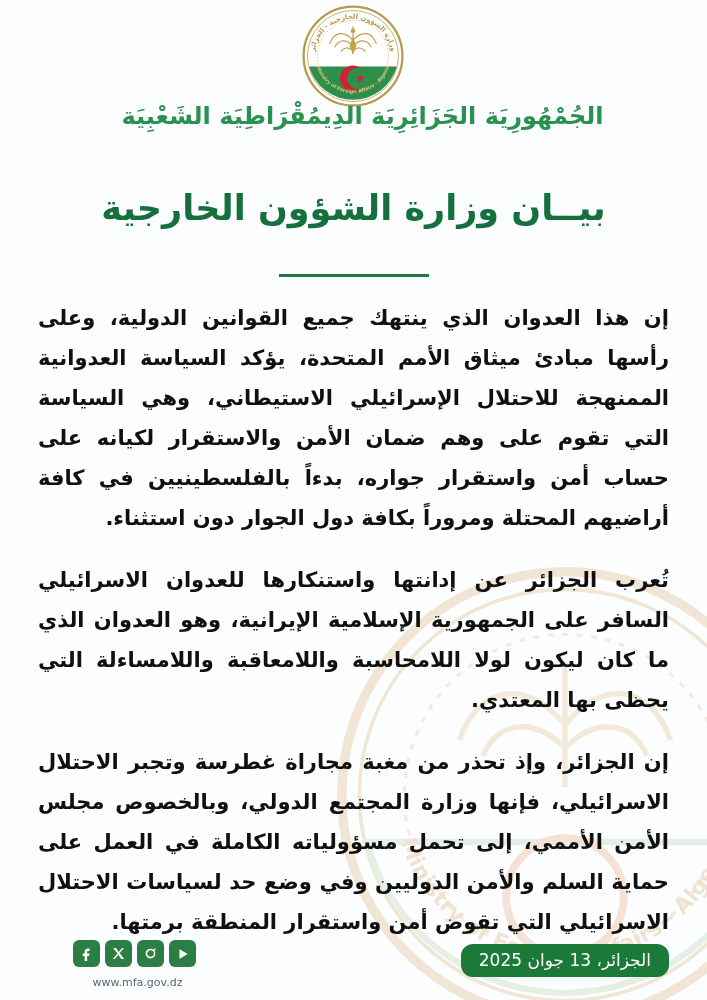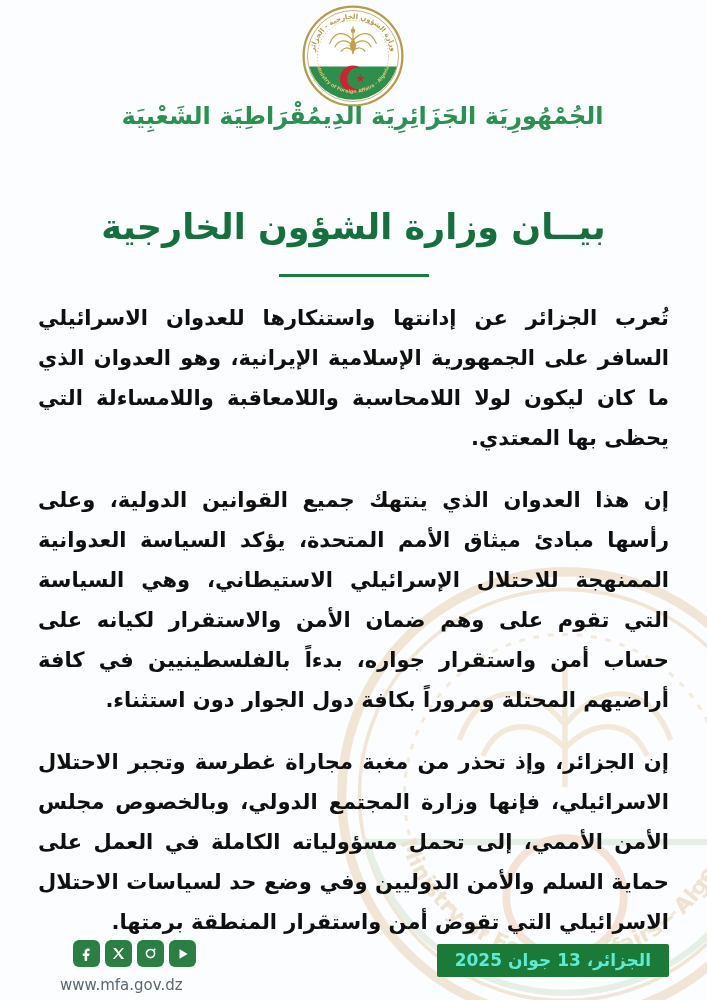--- a/index.html
+++ b/index.html
@@ -17,21 +17,21 @@
   .republic-line{
     position:absolute;top:102px;left:0;right:0;
     text-align:center;direction:rtl;
     color:#2a9150;font-size:24px;font-weight:bold;
     letter-spacing:0;
     padding-left:18px;
   }
   .statement-title{
     position:absolute;top:188px;left:0;right:0;
     text-align:center;direction:rtl;
-    color:#15703d;font-size:35px;font-weight:bold;margin-top:19px;
+    color:#15703d;font-size:35px;font-weight:bold;
   }
   .title-underline{
     position:absolute;top:274px;left:50%;
     width:150px;height:3px;margin-left:-75px;
     background:#1d7a40;
   }
   
   .body-text{
     position:absolute;top:298px;left:38px;right:38px;
     direction:rtl;
@@ -56,30 +56,30 @@
     width:27px;height:27px;border-radius:6px;
     background:#2b7e44;color:#ffffff;
     display:flex;align-items:center;justify-content:center;
     font-size:16px;font-weight:bold;
     font-family:"DejaVu Sans","Liberation Sans",sans-serif;
     cursor:pointer;
   }
   .social-btn svg{display:block;}
   .site-url{
     position:absolute;left:60px;top:976px;width:155px;
-    text-align:left;
-    color:#5b6770;font-size:15px;
+    text-align:center;
+    color:#5b6770;font-size:11px;
   }
   .date-badge{
     position:absolute;right:38px;top:944px;
-    background:#1c7a39;color:#5eead4;
+    background:#1c7a39;color:#ffffff;
     direction:rtl;
-    font-size:17px;font-weight:bold;
+    font-size:17px;font-weight:normal;
     padding:6px 18px 7px 18px;
-    border-radius:2px;
+    border-radius:12px;
   }
 </style>
 </head>
 <body>
 
 <div class="page">
 
   <div class="logo-wrap">
     <svg viewBox="0 0 120 120" width="104" height="104">
       <defs>
@@ -143,22 +143,22 @@
       </g>
       <path d="M 9.4,72 L 110.6,72 A 52.5,52.5 0 0 1 9.4,72 Z" fill="none" stroke="#cfe3cd" stroke-width="1.6"></path>
       <circle cx="60" cy="86" r="15" fill="none" stroke="#f0c9b0" stroke-width="2"></circle>
       <text font-size="5.6" fill="#e3c9a4" font-weight="bold">
         <textPath href="#wArcBottom" startOffset="50%" text-anchor="middle">Ministry of Foreign Affairs - Algeria</textPath>
       </text>
     </svg>
   </div>
 
   <div class="body-text">
+    <p>إن هذا العدوان الذي ينتهك جميع القوانين الدولية، وعلى رأسها مبادئ ميثاق الأمم المتحدة، يؤكد السياسة العدوانية الممنهجة للاحتلال الإسرائيلي الاستيطاني، وهي السياسة التي تقوم على وهم ضمان الأمن والاستقرار لكيانه على حساب أمن واستقرار جواره، بدءاً بالفلسطينيين في كافة أراضيهم المحتلة ومروراً بكافة دول الجوار دون استثناء.</p>
     <p>تُعرب الجزائر عن إدانتها واستنكارها للعدوان الاسرائيلي السافر على الجمهورية الإسلامية الإيرانية، وهو العدوان الذي ما كان ليكون لولا اللامحاسبة واللامعاقبة واللامساءلة التي يحظى بها المعتدي.</p>
-    <p>إن هذا العدوان الذي ينتهك جميع القوانين الدولية، وعلى رأسها مبادئ ميثاق الأمم المتحدة، يؤكد السياسة العدوانية الممنهجة للاحتلال الإسرائيلي الاستيطاني، وهي السياسة التي تقوم على وهم ضمان الأمن والاستقرار لكيانه على حساب أمن واستقرار جواره، بدءاً بالفلسطينيين في كافة أراضيهم المحتلة ومروراً بكافة دول الجوار دون استثناء.</p>
     <p>إن الجزائر، وإذ تحذر من مغبة مجاراة غطرسة وتجبر الاحتلال الاسرائيلي، فإنها وزارة المجتمع الدولي، وبالخصوص مجلس الأمن الأممي، إلى تحمل مسؤولياته الكاملة في العمل على حماية السلم والأمن الدوليين وفي وضع حد لسياسات الاحتلال الاسرائيلي التي تقوض أمن واستقرار المنطقة برمتها.</p>
   </div>
 
   <div class="social-row">
     <div class="social-btn">
       <svg width="15" height="15" viewBox="0 0 24 24" fill="#ffffff">
         <path d="M14 8h3V4h-3c-2.8 0-5 2.2-5 5v3H6v4h3v8h4v-8h3l1-4h-4V9c0-.6.4-1 1-1z"></path>
       </svg>
     </div>
     <div class="social-btn">

